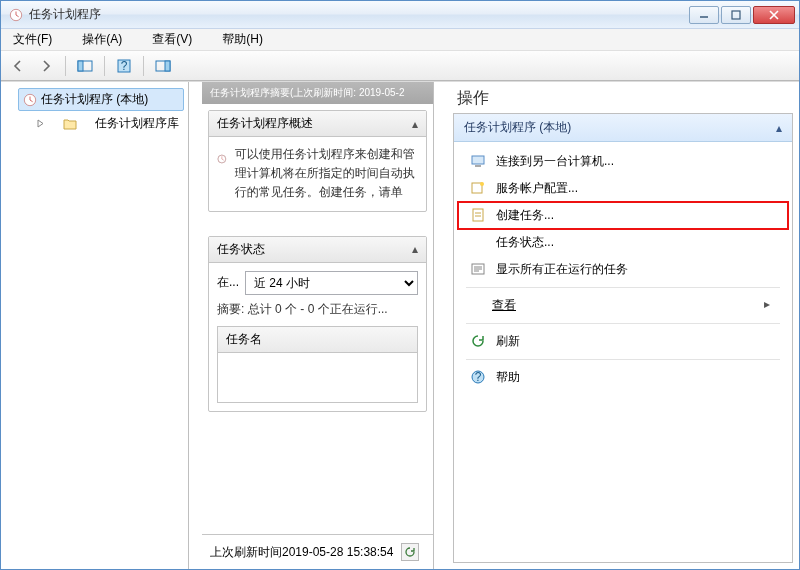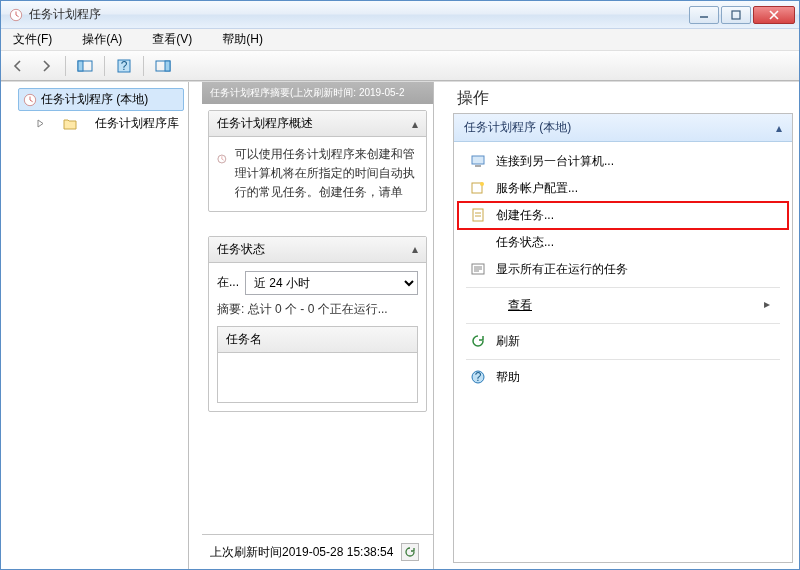--- a/index.html
+++ b/index.html
@@ -56,21 +56,21 @@
 .refresh-mini { width: 18px; height: 18px; border: 1px solid #b8b8b8; background: #f3f3f3; display: flex; align-items: center; justify-content: center; }
 
 
 .right-title { padding: 6px 10px 4px 10px; font-size: 16px; color: #333; }
 .right-inner { margin: 0 6px 6px 6px; border: 1px solid #bfbfbf; flex: 1; display: flex; flex-direction: column; min-height: 0; background: #fff; }
 .right-group-head { background: linear-gradient(#eaf3fe,#d7e8fb); border-bottom: 1px solid #b3cfe9; padding: 5px 10px; display: flex; align-items: center; justify-content: space-between; color: #1e355e; }
 .right-group-head .up { color: #3a5a8a; }
 .action-list { padding: 6px 4px; }
 .action { display: flex; gap: 10px; padding: 5px 12px; cursor: default; }
 .action.has-sub { justify-content: space-between; }
-.action-left { display: flex; align-items: center; gap: 22px; text-decoration: underline; }
+.action-left { display: flex; align-items: center; gap: 6px; text-decoration: underline; }
 .action.highlight { outline: 2px solid #e11; outline-offset: -1px; }
 .action .icon { width: 16px; height: 16px; display: inline-flex; align-items: center; justify-content: center; }
 .action .icon.spacer { width:16px; }
 .sep { height: 1px; background: #e3e3e3; margin: 4px 8px; }
 .sub-arrow { color: #555; margin-right: 6px; }
 </style>
 </head>
 <body>
 
 <div class="window">

